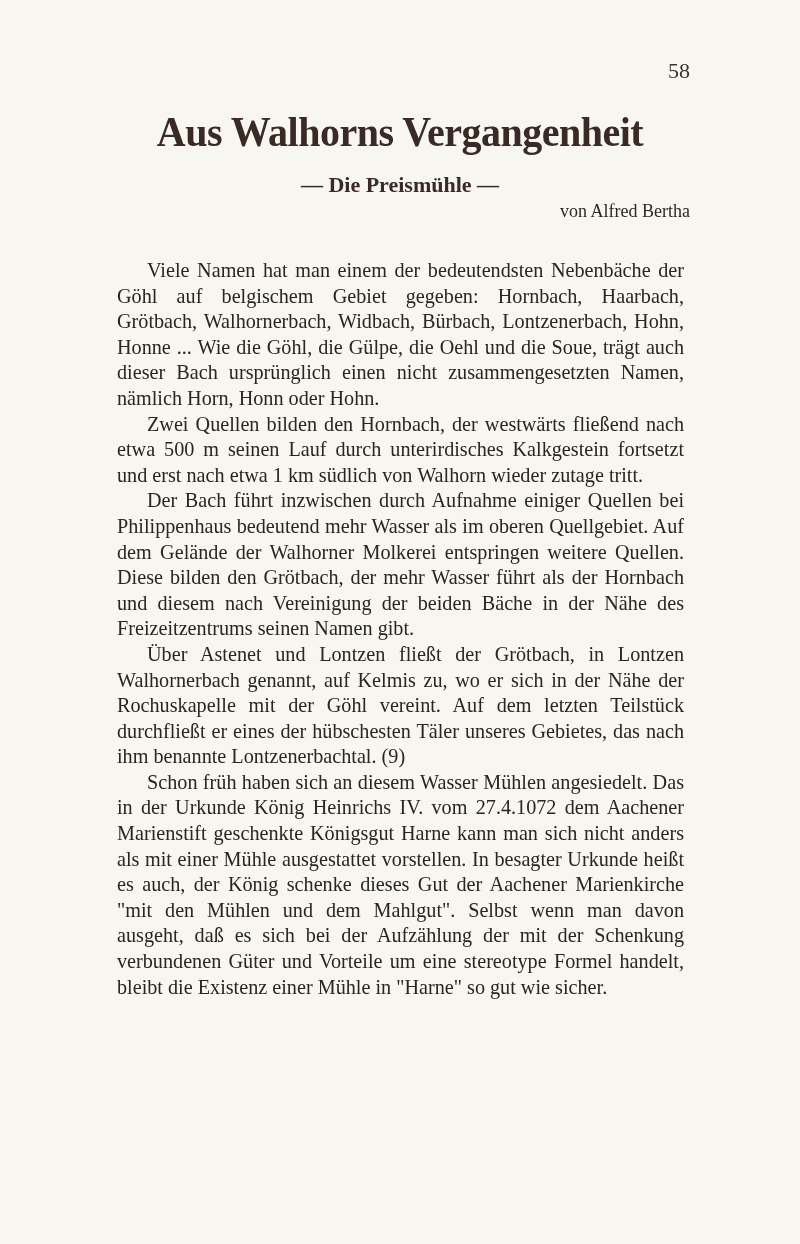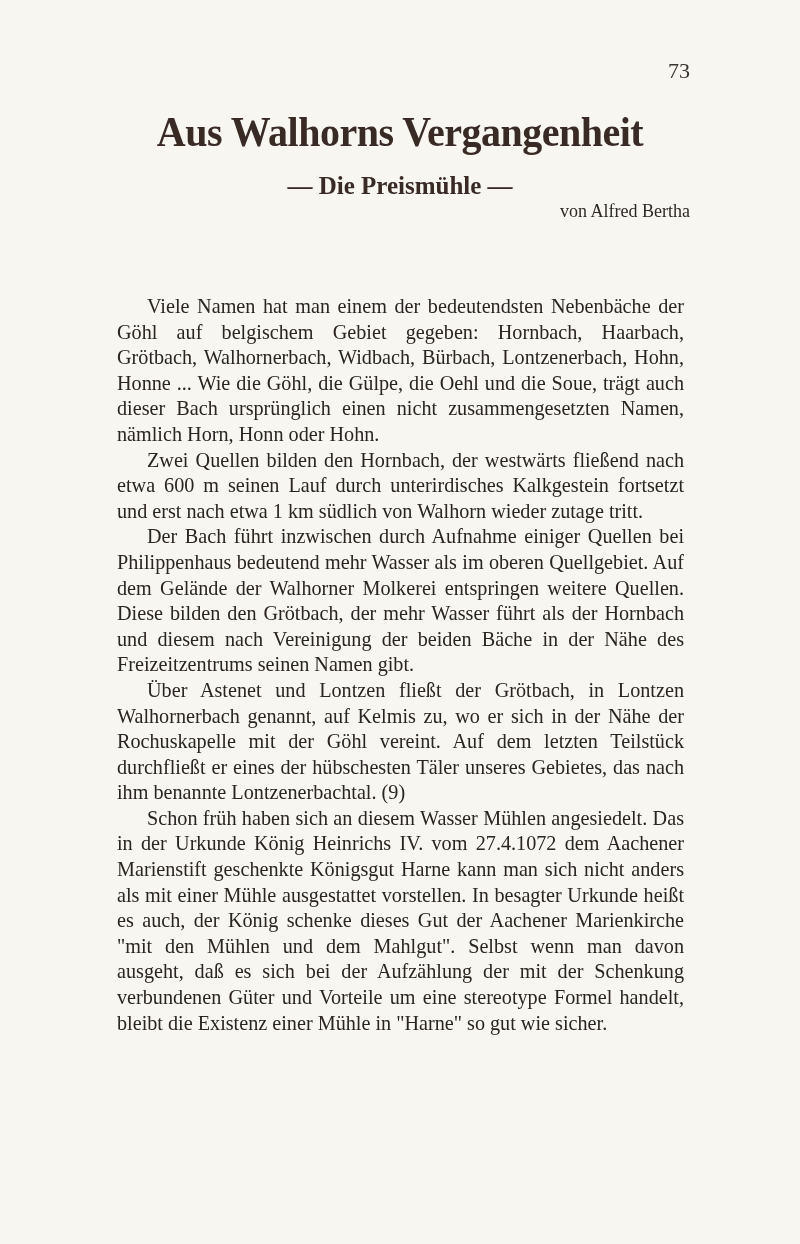--- a/index.html
+++ b/index.html
@@ -34,21 +34,21 @@
       color: #3a2a26;
       margin: 0;
       transform: scaleY(1.08);
     }
     .subtitle {
       position: absolute;
       top: 172px;
       left: 0;
       width: 800px;
       text-align: center;
-      font-size: 25px;
+      font-size: 22px;
       font-weight: bold;
       color: #3a2a26;
       margin: 0;
     }
     .author {
       position: absolute;
       top: 201px;
       right: 110px;
       font-size: 18px;
       color: #2e2826;
@@ -56,37 +56,36 @@
     .body-text {
       position: absolute;
       top: 258px;
       left: 117px;
       width: 567px;
       font-size: 20.2px;
       line-height: 25.6px;
       text-align: justify;
       color: #2a2422;
       hyphens: manual;
-      margin-top: 36px;
     }
     .body-text p {
       margin: 0;
       text-indent: 30px;
     }
   </style>
 </head>
 <body>
 
-<div class="page-number">73</div>
+<div class="page-number">58</div>
 
 <h1 class="title">Aus Walhorns Vergangenheit</h1>
 
 <h2 class="subtitle">— Die Preismühle —</h2>
 
 <div class="author">von Alfred Bertha</div>
 
 <div class="body-text">
   <p>Viele Namen hat man einem der bedeutendsten Nebenbäche der Göhl auf belgischem Gebiet gegeben: Hornbach, Haarbach, Grötbach, Walhornerbach, Widbach, Bürbach, Lontzenerbach, Hohn, Honne ... Wie die Göhl, die Gülpe, die Oehl und die Soue, trägt auch dieser Bach ursprünglich einen nicht zusammengesetzten Namen, nämlich Horn, Honn oder Hohn.</p>
-  <p>Zwei Quellen bilden den Hornbach, der westwärts fließend nach etwa 600 m seinen Lauf durch unterirdisches Kalkgestein fortsetzt und erst nach etwa 1 km südlich von Walhorn wieder zutage tritt.</p>
+  <p>Zwei Quellen bilden den Hornbach, der westwärts fließend nach etwa 500 m seinen Lauf durch unterirdisches Kalkgestein fortsetzt und erst nach etwa 1 km südlich von Walhorn wieder zutage tritt.</p>
   <p>Der Bach führt inzwischen durch Aufnahme einiger Quellen bei Philippenhaus bedeutend mehr Wasser als im oberen Quellgebiet. Auf dem Gelände der Walhorner Molkerei entspringen weitere Quellen. Diese bilden den Grötbach, der mehr Wasser führt als der Hornbach und diesem nach Vereinigung der beiden Bäche in der Nähe des Freizeitzentrums seinen Namen gibt.</p>
   <p>Über Astenet und Lontzen fließt der Grötbach, in Lontzen Walhornerbach genannt, auf Kelmis zu, wo er sich in der Nähe der Rochuskapelle mit der Göhl vereint. Auf dem letzten Teilstück durchfließt er eines der hübschesten Täler unseres Gebietes, das nach ihm benannte Lontzenerbachtal. (9)</p>
   <p>Schon früh haben sich an diesem Wasser Mühlen angesiedelt. Das in der Urkunde König Heinrichs IV. vom 27.4.1072 dem Aachener Marienstift geschenkte Königsgut Harne kann man sich nicht anders als mit einer Mühle ausgestattet vorstellen. In besagter Urkunde heißt es auch, der König schenke dieses Gut der Aachener Marienkirche "mit den Mühlen und dem Mahlgut". Selbst wenn man davon ausgeht, daß es sich bei der Aufzählung der mit der Schenkung verbundenen Güter und Vorteile um eine stereotype Formel handelt, bleibt die Existenz einer Mühle in "Harne" so gut wie sicher.</p>
 </div>
 
 </body></html>

